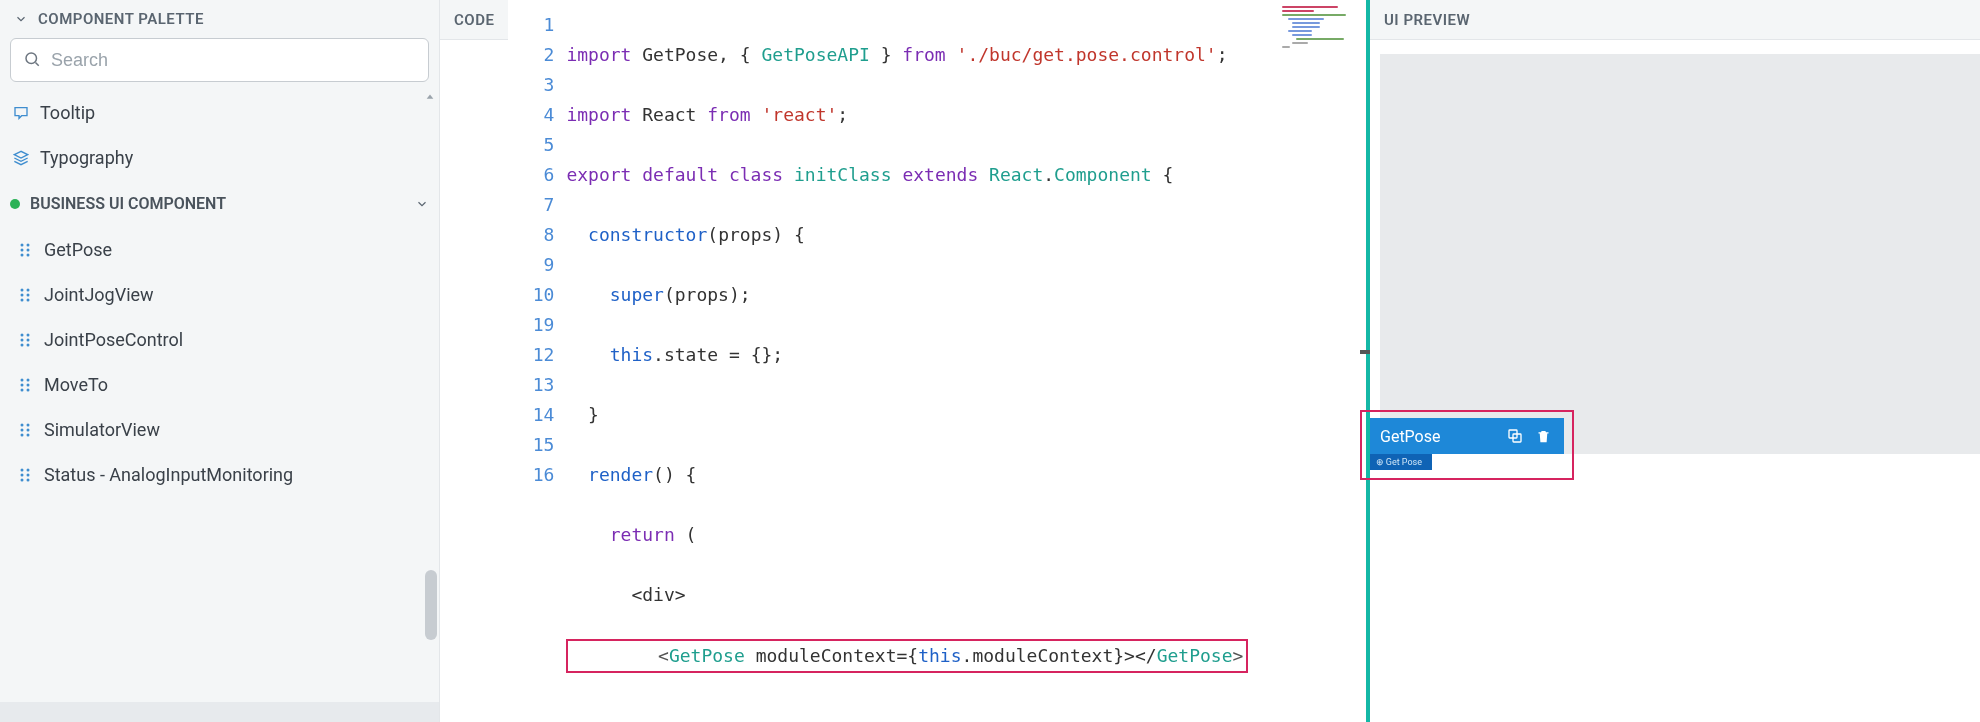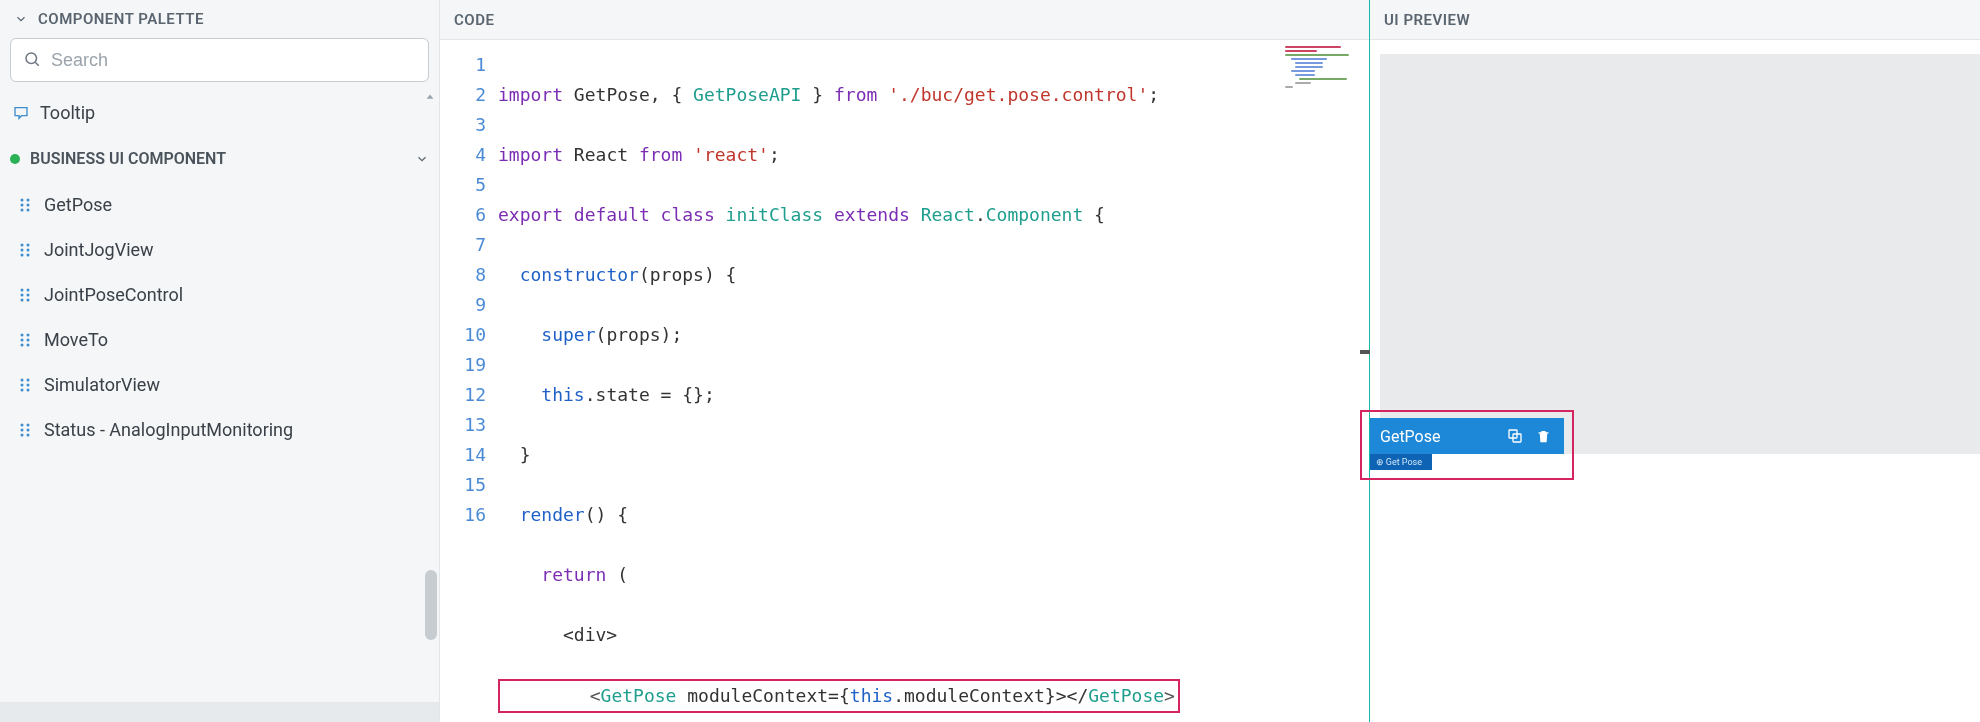--- a/index.html
+++ b/index.html
@@ -129,22 +129,22 @@
     .drag-icon svg { display: block; }
     .sidebar-bottom-bar {
       height: 20px;
       background: #e7eaed;
     }
 
     
     .code-panel {
       flex: 1;
       display: flex;
-      flex-direction: column;
-      border-right: 1px solid #14b8a6;
+      flex-direction: row;
+      border-right: 4px solid #14b8a6;
       min-width: 0;
       position: relative;
     }
     .panel-header {
       height: 40px;
       background: #f4f6f7;
       border-bottom: 1px solid #e3e6e9;
       display: flex;
       align-items: center;
       padding: 0 14px;
@@ -296,20 +296,28 @@
       </div>
     </div>
     <div class="tree">
       <div class="tree-item">
         <span class="icon-slot">
           <svg width="16" height="16" viewBox="0 0 24 24" fill="none" stroke="#3e8dcf" stroke-width="2">
               <path d="M3 4h18v12H13l-4 4v-4H3z"></path>
             </svg>
         </span>
         <span>Tooltip</span>
+      </div>
+      <div class="tree-item">
+        <span class="icon-slot">
+          <svg width="16" height="16" viewBox="0 0 24 24" fill="none" stroke="#3e8dcf" stroke-width="2">
+              <path d="M12 2L2 7l10 5 10-5-10-5zM2 17l10 5 10-5M2 12l10 5 10-5"></path>
+            </svg>
+        </span>
+        <span>Typography</span>
       </div>
 
       <div class="group-header">
         <span class="dot"></span>
         <span>BUSINESS UI COMPONENT</span>
         <span class="chev-right">
           <svg width="14" height="14" viewBox="0 0 24 24" fill="none" stroke="#5a6570" stroke-width="2">
               <polyline points="6 9 12 15 18 9"></polyline>
             </svg>
         </span>

